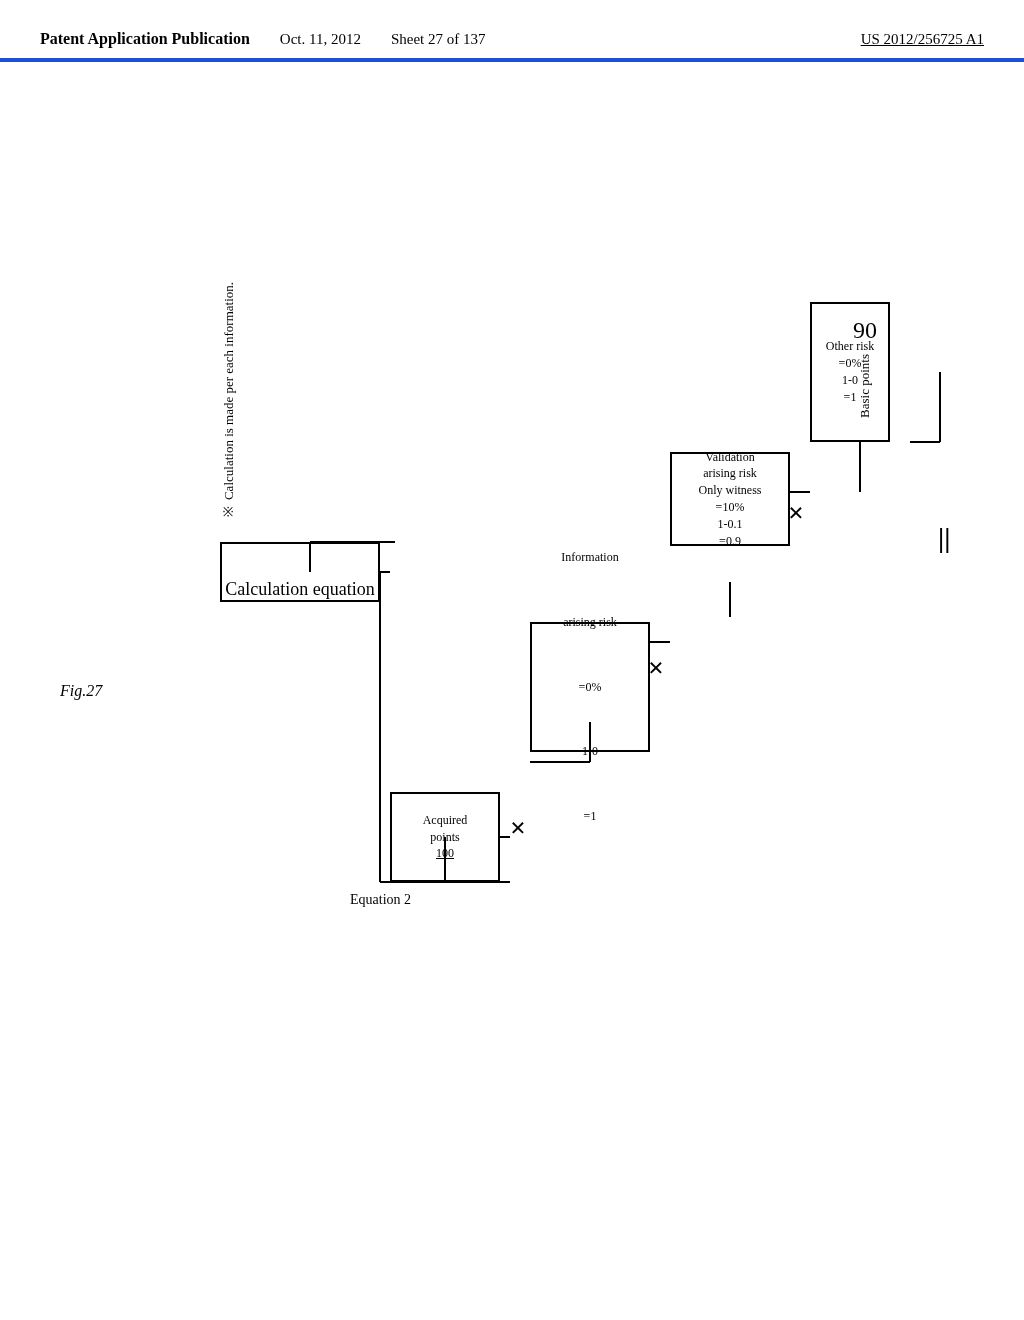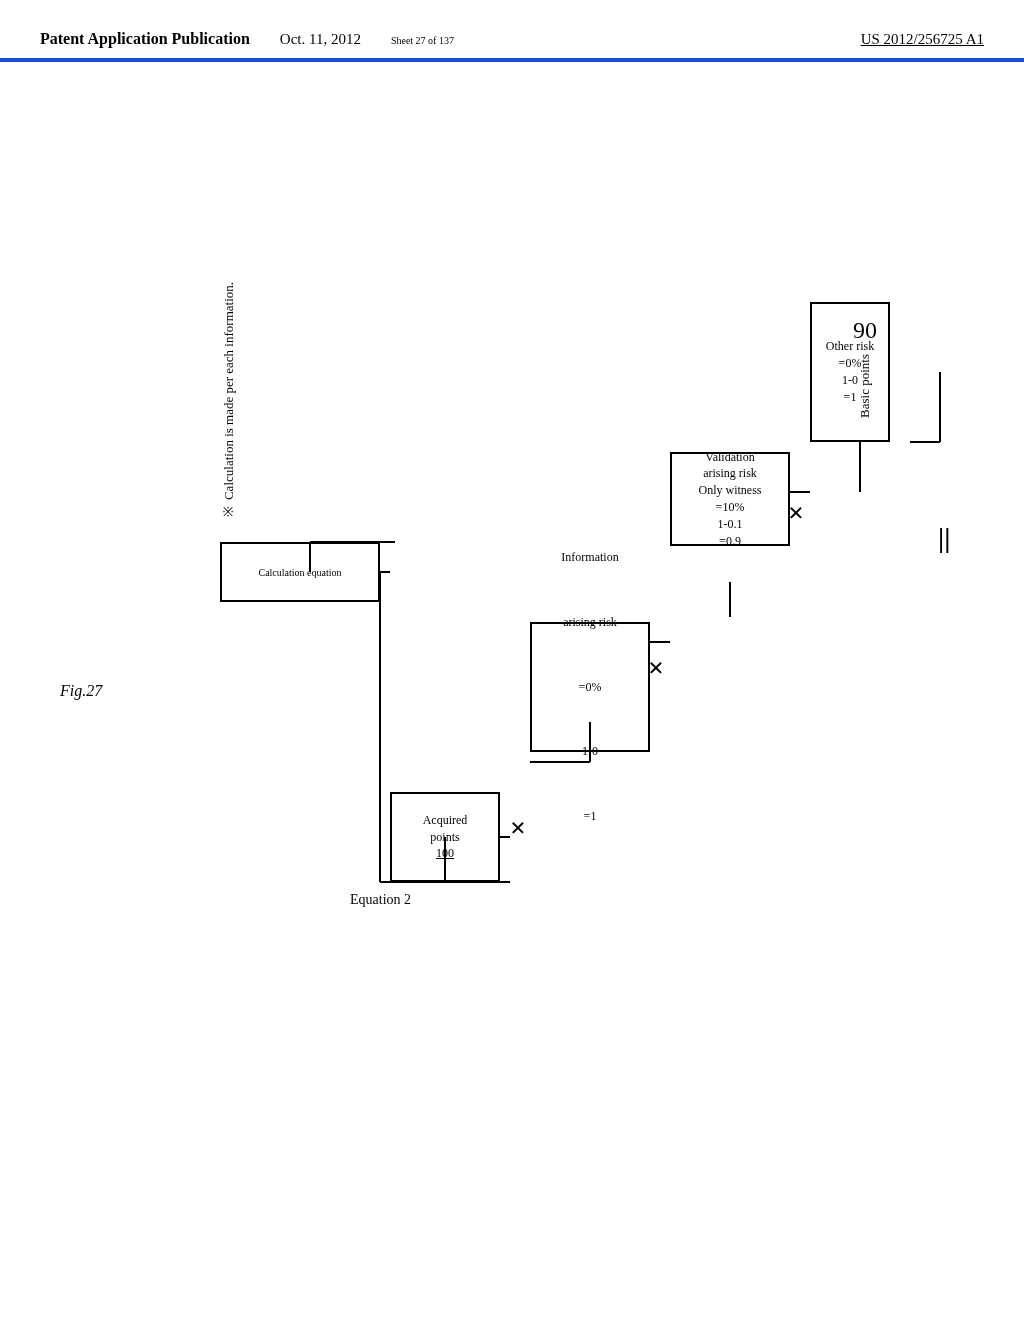--- a/index.html
+++ b/index.html
@@ -24,21 +24,21 @@
     .header-title {
       font-weight: bold;
       font-size: 16px;
     }
 
     .header-date {
       font-size: 15px;
     }
 
     .header-sheet {
-      font-size: 10px;
+      font-size: 15px;
     }
 
     .header-patent {
       font-size: 15px;
       margin-left: auto;
       text-decoration: underline;
     }
 
     .content {
       position: relative;
@@ -65,23 +65,23 @@
     }
 
     .calc-box {
       position: absolute;
       left: 220px;
       top: 480px;
       width: 160px;
       height: 60px;
       border: 2px solid #000;
       display: flex;
-      align-items: center;
-      justify-content: center;
-      font-size: 10px;
+      align-items: flex-end;
+      justify-content: center;
+      font-size: 18px;
       text-align: center;
     }
 
     .equation-label {
       position: absolute;
       left: 350px;
       top: 830px;
       font-size: 14px;
     }
 

